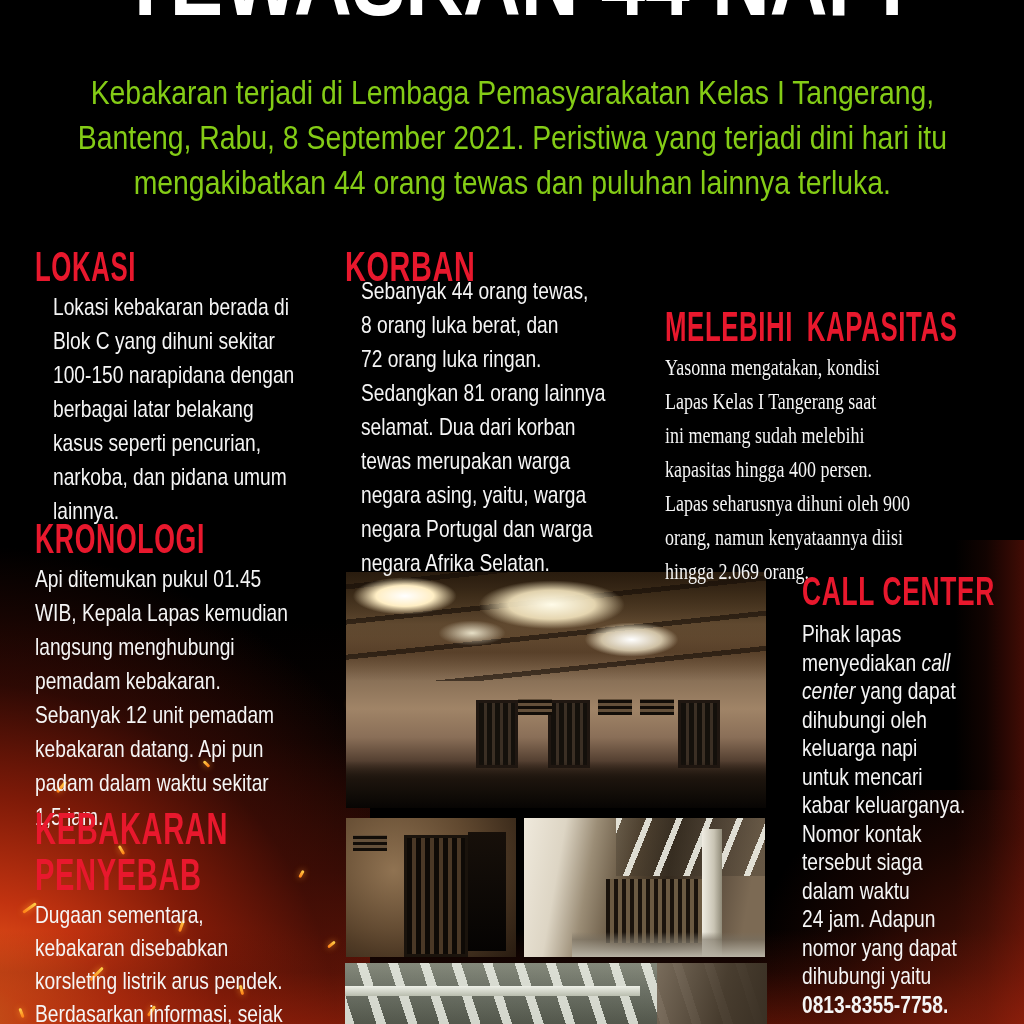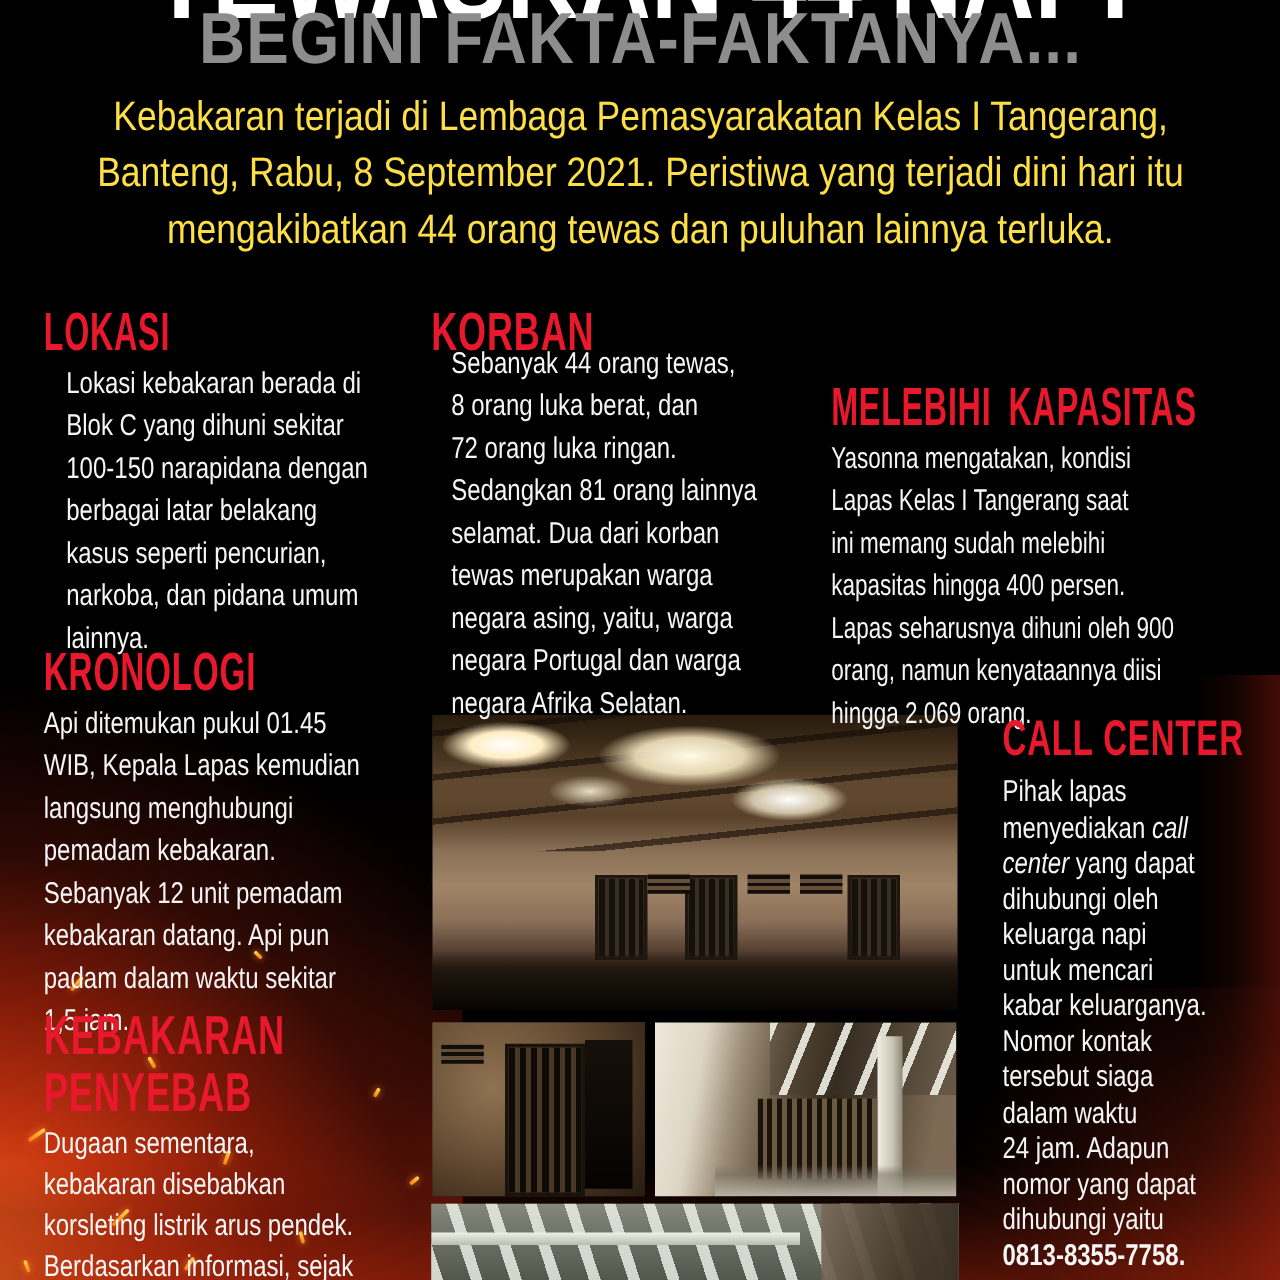--- a/index.html
+++ b/index.html
@@ -9,21 +9,21 @@
   }
   .abs{position:absolute;}
   
   .headline-cut{left:0;top:-70px;width:1024px;text-align:center;
     font-size:100px;font-weight:700;color:#ffffff;line-height:100px;z-index:5;}
   .headline-cut span{display:inline-block;transform:scaleX(0.8);white-space:nowrap;}
   .subtitle{left:0;top:2px;width:1024px;text-align:center;
     font-size:58px;font-weight:700;color:#8d8d8d;line-height:58px;z-index:5;}
   .subtitle span{display:inline-block;transform:scaleX(0.88);white-space:nowrap;letter-spacing:1px;}
   .intro{left:0;top:70px;width:1024px;text-align:center;z-index:5;}
-  .intro .iline{height:45px;line-height:45px;font-size:33px;color:#fde047;}
+  .intro .iline{height:45px;line-height:45px;font-size:33px;color:#84cc16;}
   .intro .iline span{display:inline-block;transform:scaleX(0.86);white-space:nowrap;}
   
   .hd{z-index:5;font-weight:700;color:#e8182d;white-space:nowrap;}
   .hd span{display:inline-block;transform-origin:0 0;white-space:nowrap;letter-spacing:1px;}
   .hd-sm{font-size:43px;line-height:44px;}
   .stat{z-index:5;font-size:68px;line-height:64px;font-weight:700;color:#ffffff;}
   .stat span{display:inline-block;transform:scaleX(0.7);transform-origin:0 0;}
   
   .body{z-index:5;font-size:24px;color:#f5f5f5;}
   .bscale{transform:scaleX(0.8);transform-origin:0 0;}
@@ -114,23 +114,20 @@
     <div class="spark" style="left:398px;top:998px;height:16px;transform:rotate(10deg)"></div>
     <div class="spark" style="left:420px;top:994px;height:14px;transform:rotate(-8deg)"></div>
     <div class="spark" style="left:150px;top:1005px;height:12px;transform:rotate(35deg)"></div>
     <div class="spark" style="left:20px;top:1008px;height:10px;transform:rotate(-20deg)"></div>
     <div class="spark" style="left:350px;top:700px;height:7px;transform:rotate(25deg)"></div>
   </div>
 
   <div class="abs headline-cut">
     <span>TEWASKAN 44 NAPI</span>
   </div>
-  <div class="abs subtitle">
-    <span>BEGINI FAKTA-FAKTANYA...</span>
-  </div>
   <div class="abs intro">
     <div class="iline"><span>Kebakaran terjadi di Lembaga Pemasyarakatan Kelas I Tangerang,</span></div>
     <div class="iline"><span>Banteng, Rabu, 8 September 2021. Peristiwa yang terjadi dini hari itu</span></div>
     <div class="iline"><span>mengakibatkan 44 orang tewas dan puluhan lainnya terluka.</span></div>
   </div>
 
   <div class="abs hd hd-sm" style="left:35px;top:244px;">
     <span style="transform:scaleX(0.6)">LOKASI</span>
   </div>
   <div class="abs body" style="left:53px;top:290px;width:296px;">
@@ -188,21 +185,21 @@
       <div class="ln">tewas merupakan warga</div>
       <div class="ln">negara asing, yaitu, warga</div>
       <div class="ln">negara Portugal dan warga</div>
       <div class="ln">negara Afrika Selatan.</div>
     </div>
   </div>
 
   <div class="abs hd hd-sm" style="left:665px;top:304px;">
     <span style="transform:scaleX(0.6);word-spacing:10px;">MELEBIHI KAPASITAS</span>
   </div>
-  <div class="abs body" style="left:665px;top:350px;width:292px;">
+  <div class="abs body" style="left:665px;top:350px;width:292px;font-family:Liberation Serif, serif;">
     <div class="bscale75">
       <div class="ln">Yasonna mengatakan, kondisi</div>
       <div class="ln">Lapas Kelas I Tangerang saat</div>
       <div class="ln">ini memang sudah melebihi</div>
       <div class="ln">kapasitas hingga 400 persen.</div>
       <div class="ln">Lapas seharusnya dihuni oleh 900</div>
       <div class="ln">orang, namun kenyataannya diisi</div>
       <div class="ln">hingga 2.069 orang.</div>
     </div>
   </div>

